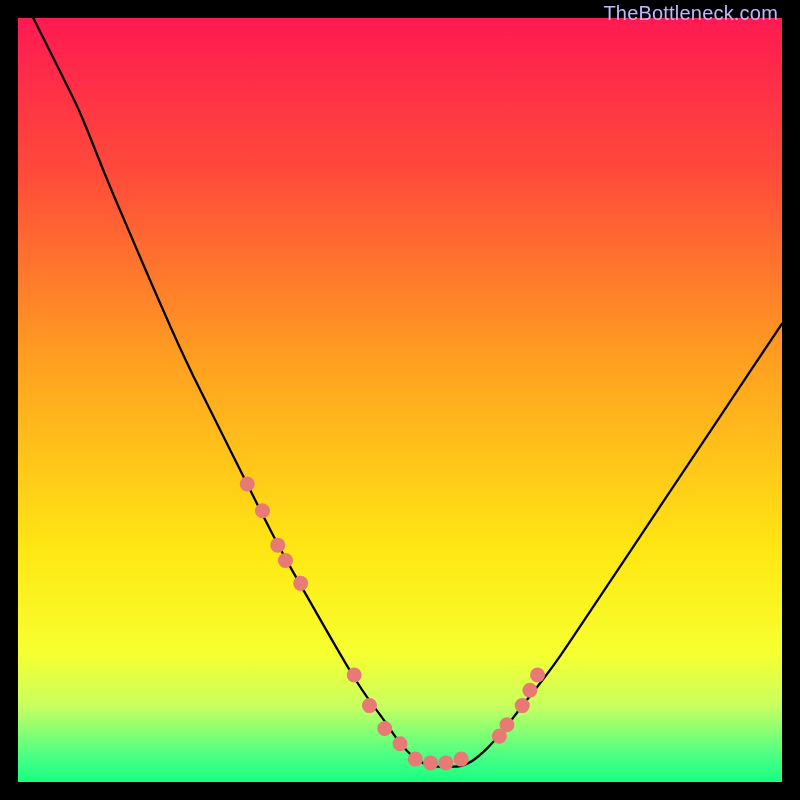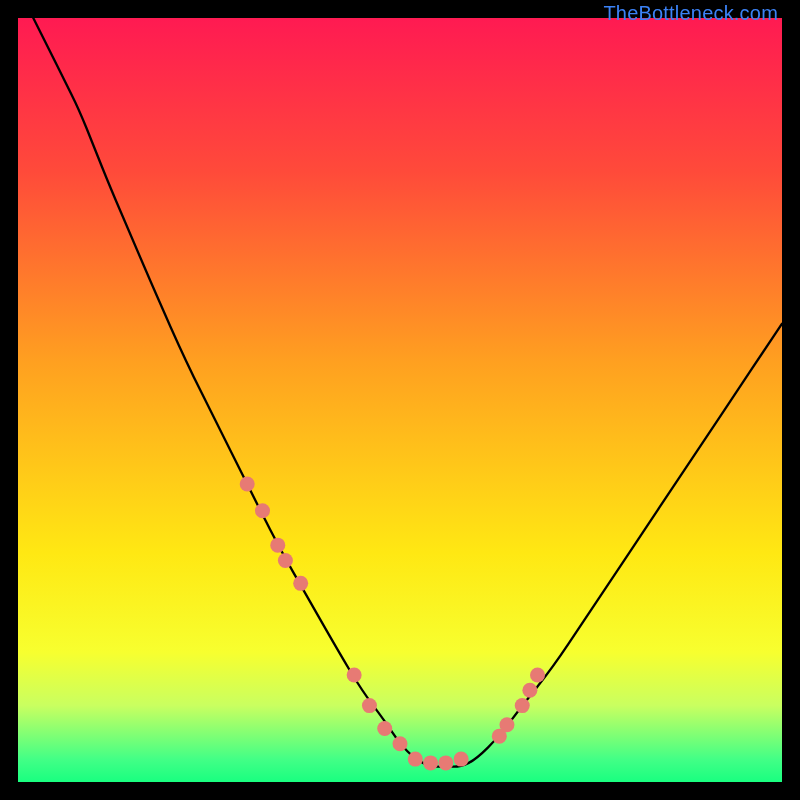--- a/index.html
+++ b/index.html
@@ -23,21 +23,21 @@
     position: absolute;
     left: 0;
     top: 0;
     width: 764px;
     height: 764px;
   }
   .watermark {
     position: absolute;
     top: 2px;
     right: 22px;
-    color: #3b82f6;
+    color: #c4b5fd;
     font-size: 20px;
     font-weight: 500;
     letter-spacing: 0.2px;
   }
 </style>
 </head>
 <body>
 
 <div class="frame">
   <svg class="plot" viewBox="0 0 764 764">

